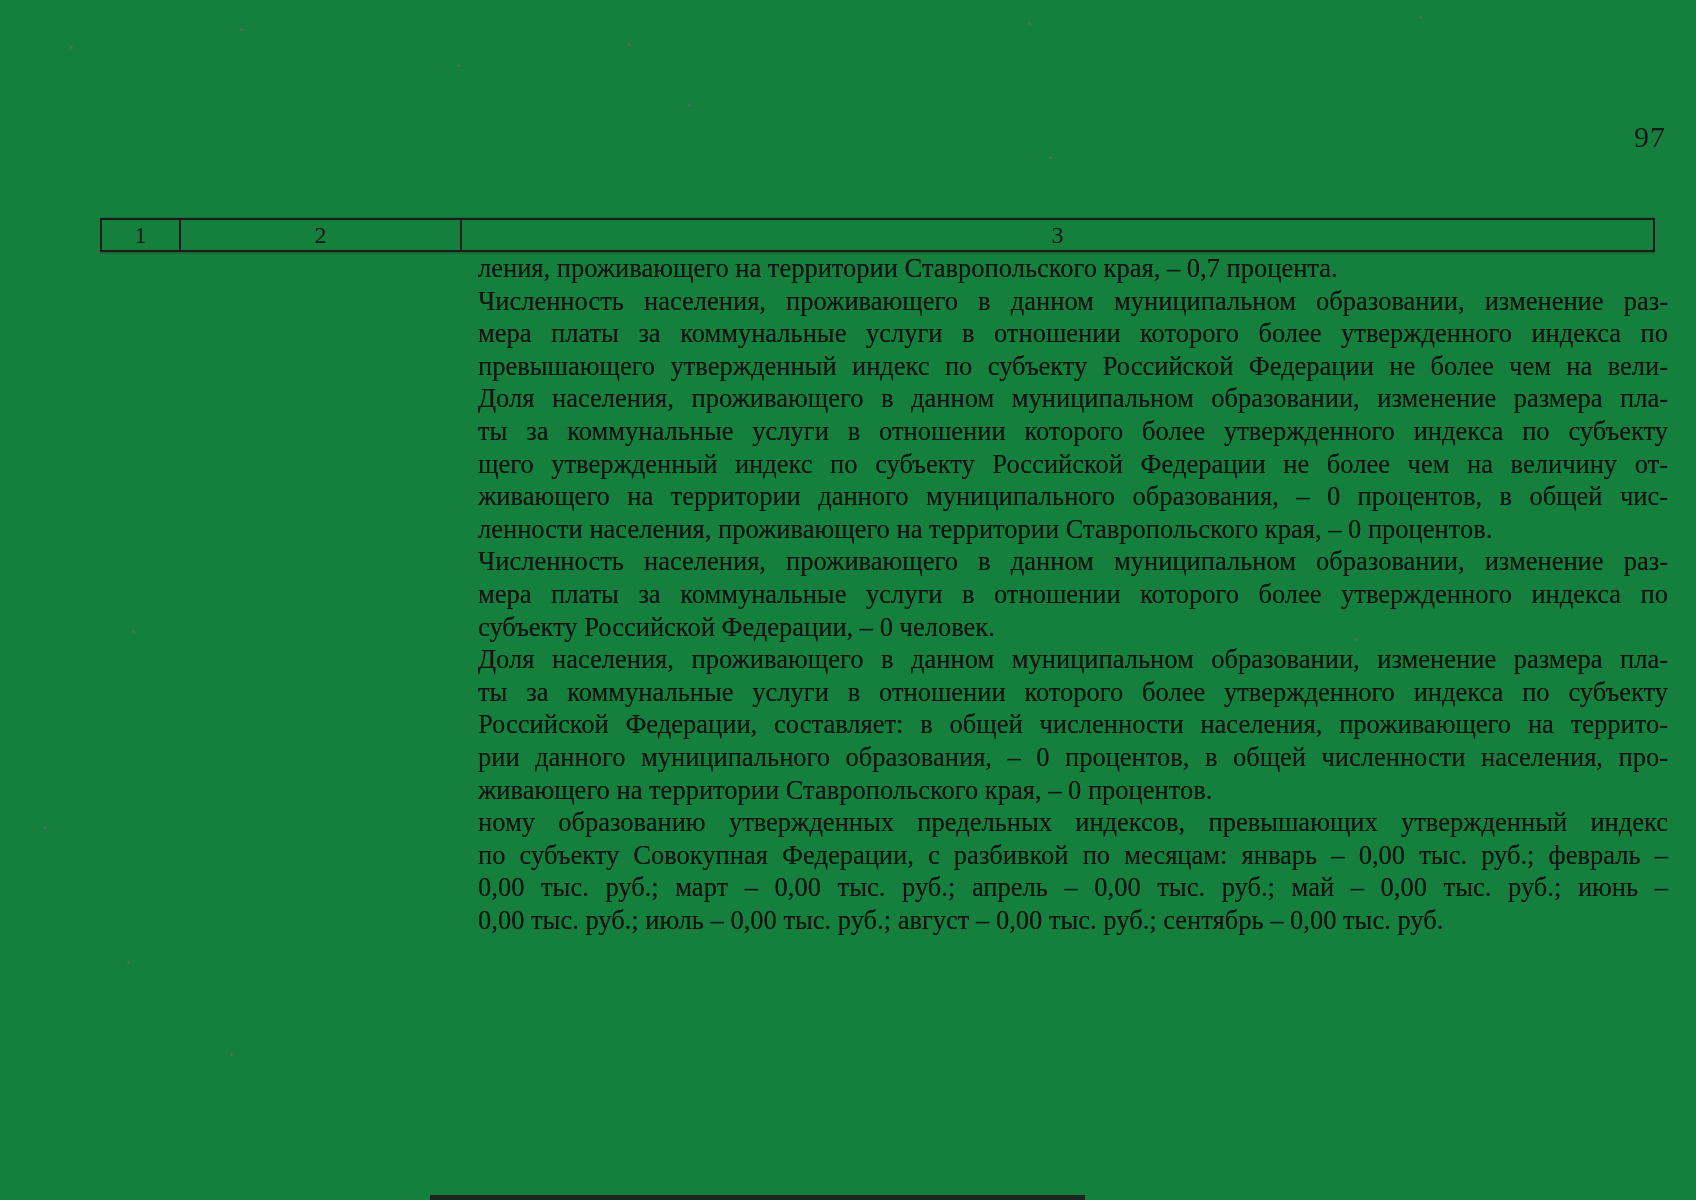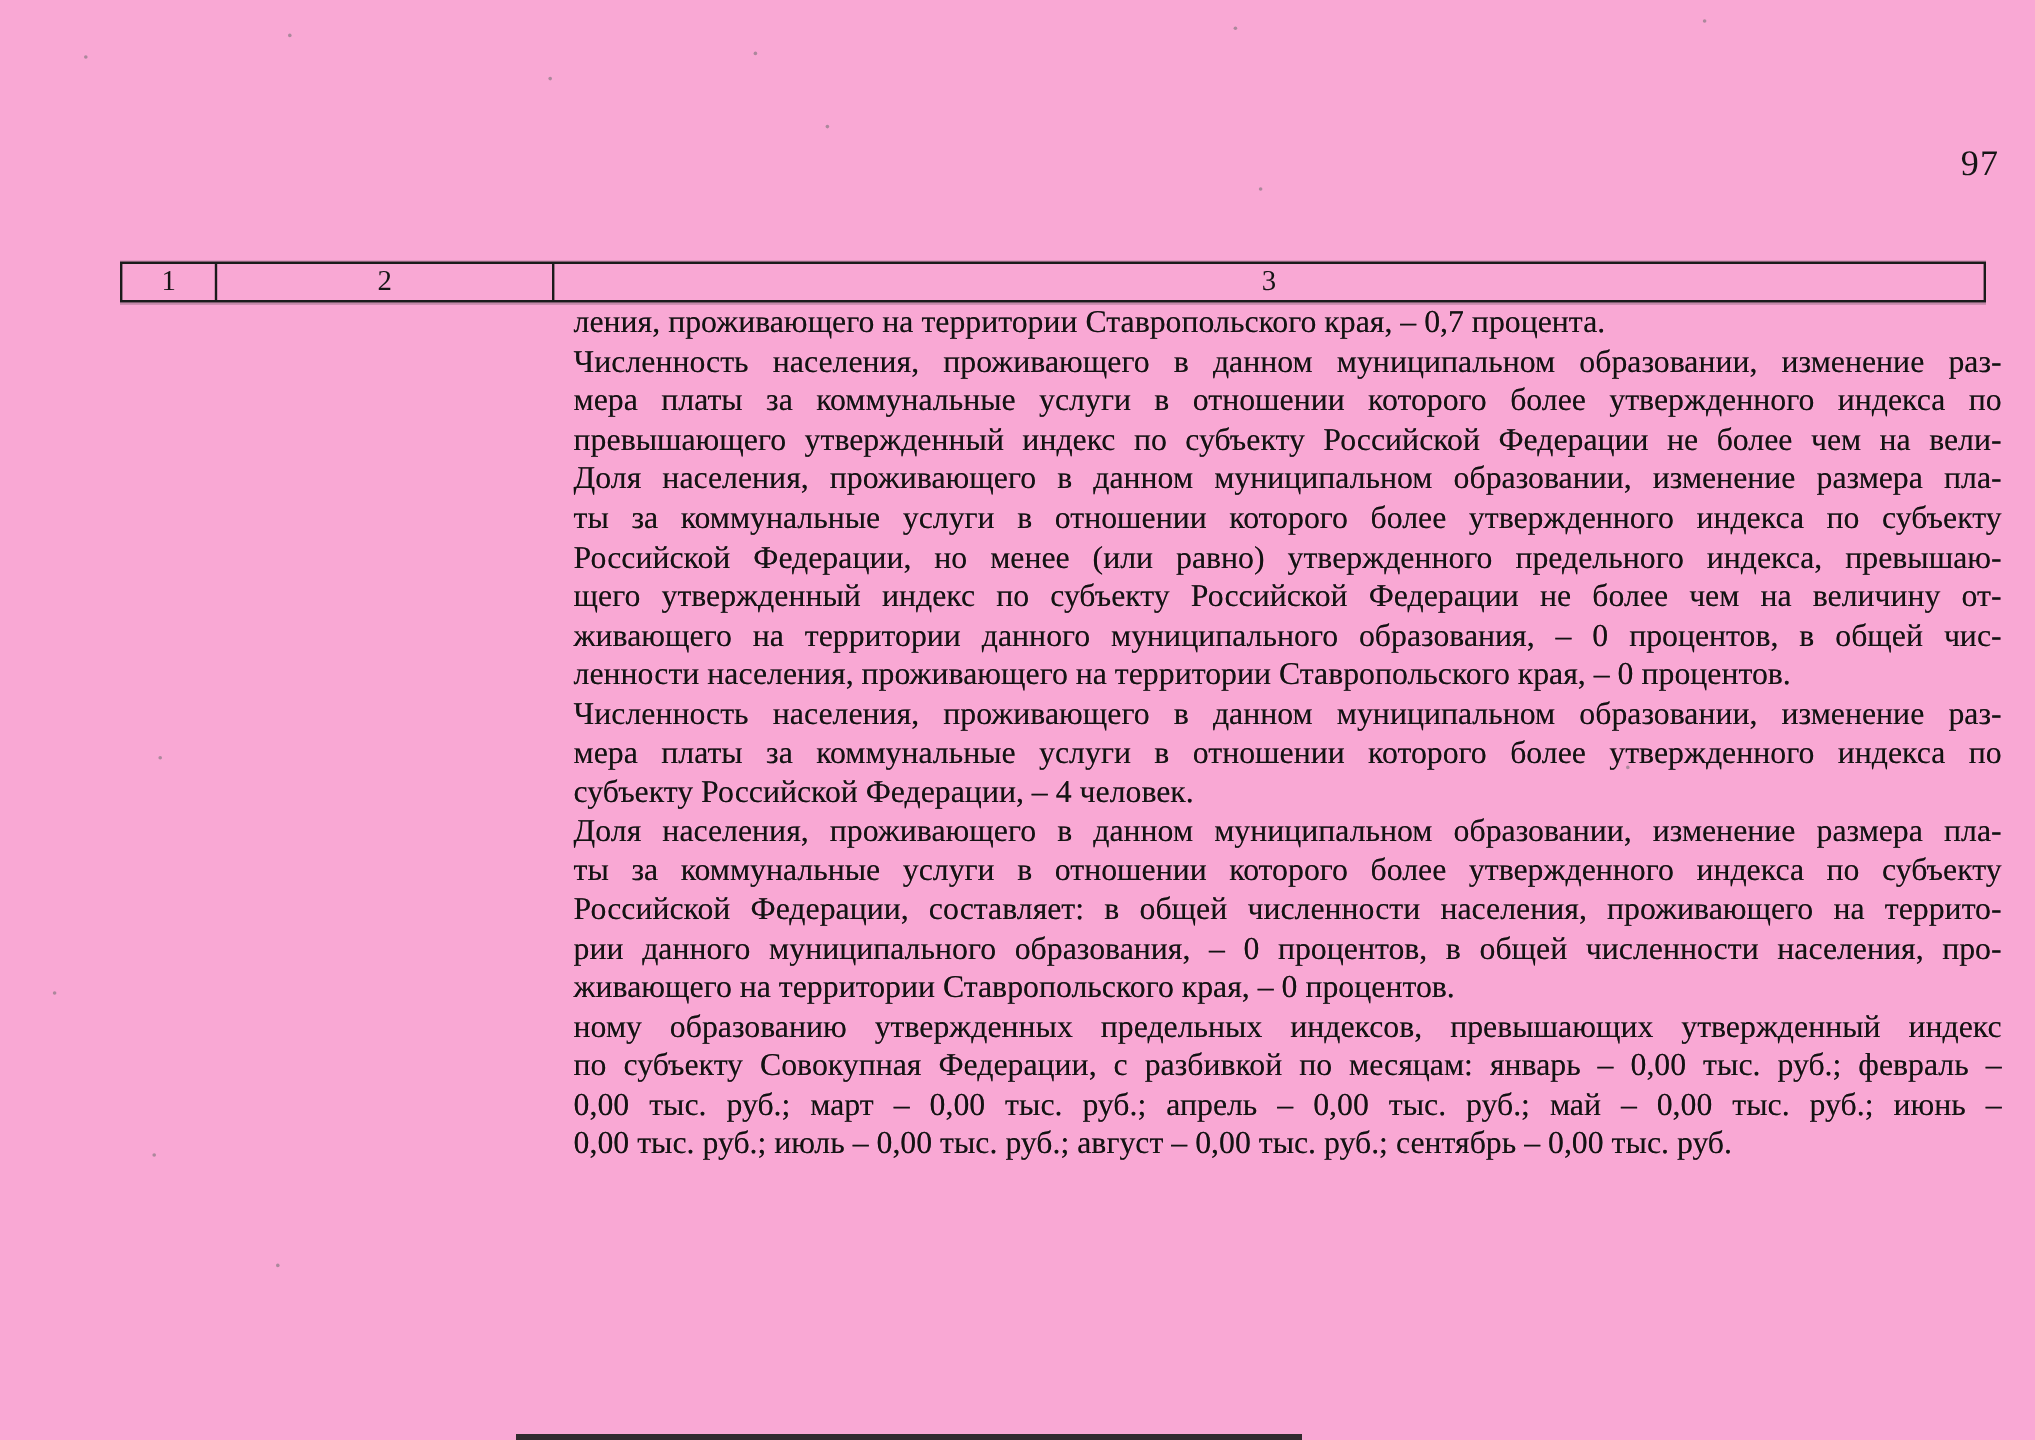--- a/index.html
+++ b/index.html
@@ -4,21 +4,21 @@
 <style>
   html, body {
     margin: 0;
     padding: 0;
     background: #ffffff;
   }
   #page {
     position: relative;
     width: 1696px;
     height: 1200px;
-    background: #f9a8d4;
+    background: #15803d;
     overflow: hidden;
     font-family: "Liberation Serif", "DejaVu Serif", serif;
     color: #111111;
   }
   
   .page-number {
     position: absolute;
     top: 120px;
     left: 1606px;
     width: 60px;
@@ -106,27 +106,26 @@
     <div class="hdr-cell c3">3</div>
   </div>
 
   <div class="text-column" id="text-column">
       <div class="tline para-end">ления, проживающего на территории Ставропольского края, – 0,7 процента.</div>
       <div class="tline">Численность населения, проживающего в данном муниципальном образовании, изменение раз-</div>
       <div class="tline">мера платы за коммунальные услуги в отношении которого более утвержденного индекса по</div>
       <div class="tline">превышающего утвержденный индекс по субъекту Российской Федерации не более чем на вели-</div>
       <div class="tline">Доля населения, проживающего в данном муниципальном образовании, изменение размера пла-</div>
       <div class="tline">ты за коммунальные услуги в отношении которого более утвержденного индекса по субъекту</div>
-      <div class="tline">Российской Федерации, но менее (или равно) утвержденного предельного индекса, превышаю-</div>
       <div class="tline">щего утвержденный индекс по субъекту Российской Федерации не более чем на величину от-</div>
       <div class="tline">живающего на территории данного муниципального образования, – 0 процентов, в общей чис-</div>
       <div class="tline para-end">ленности населения, проживающего на территории Ставропольского края, – 0 процентов.</div>
       <div class="tline">Численность населения, проживающего в данном муниципальном образовании, изменение раз-</div>
       <div class="tline">мера платы за коммунальные услуги в отношении которого более утвержденного индекса по</div>
-      <div class="tline para-end">субъекту Российской Федерации, – 4 человек.</div>
+      <div class="tline para-end">субъекту Российской Федерации, – 0 человек.</div>
       <div class="tline">Доля населения, проживающего в данном муниципальном образовании, изменение размера пла-</div>
       <div class="tline">ты за коммунальные услуги в отношении которого более утвержденного индекса по субъекту</div>
       <div class="tline">Российской Федерации, составляет: в общей численности населения, проживающего на террито-</div>
       <div class="tline">рии данного муниципального образования, – 0 процентов, в общей численности населения, про-</div>
       <div class="tline para-end">живающего на территории Ставропольского края, – 0 процентов.</div>
       <div class="tline">ному образованию утвержденных предельных индексов, превышающих утвержденный индекс</div>
       <div class="tline">по субъекту Совокупная Федерации, с разбивкой по месяцам: январь – 0,00 тыс. руб.; февраль –</div>
       <div class="tline">0,00 тыс. руб.; март – 0,00 тыс. руб.; апрель – 0,00 тыс. руб.; май – 0,00 тыс. руб.; июнь –</div>
       <div class="tline para-end">0,00 тыс. руб.; июль – 0,00 тыс. руб.; август – 0,00 тыс. руб.; сентябрь – 0,00 тыс. руб.</div>
     </div>

